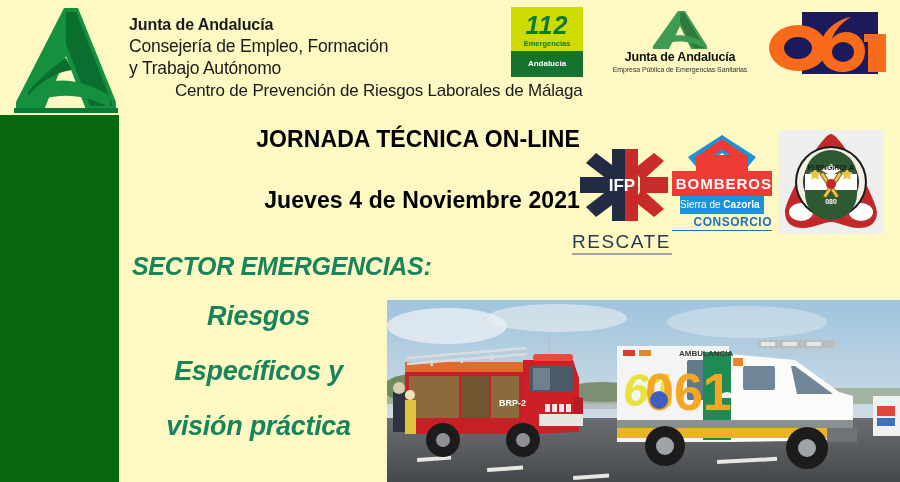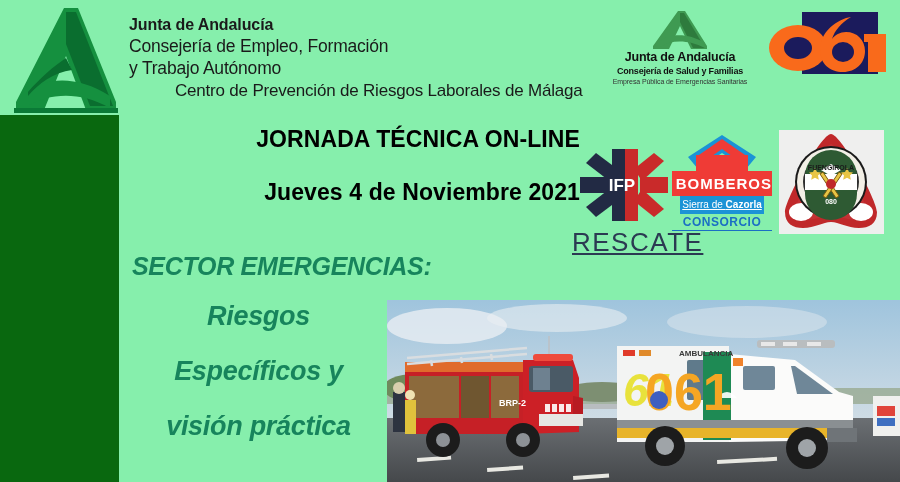--- a/index.html
+++ b/index.html
@@ -5,21 +5,21 @@
   * { box-sizing: border-box; margin: 0; padding: 0; }
   html, body {
     width: 900px; height: 482px;
     background: #ffffff;
     font-family: "Liberation Sans", sans-serif;
     overflow: hidden;
   }
   #poster {
     position: relative;
     width: 900px; height: 482px;
-    background: #86efac;
+    background: #fef9c3;
   }
 
   
   .green-bar {
     position: absolute;
     left: 0; top: 115px;
     width: 119px; height: 367px;
     background: #09680f;
   }
 
@@ -119,43 +119,42 @@
     left: 140px; top: 124px;
     width: 440px;
     text-align: right;
     color: #000000;
   }
   .title-block .jornada {
     font-size: 23px; font-weight: bold; letter-spacing: 0.1px;
     line-height: 30px;
   }
   .title-block .fecha {
-    margin-top: 23px;
+    margin-top: 31px;
     font-size: 23px; font-weight: bold; letter-spacing: 0.1px;
     line-height: 31px;
   }
   .title-block .hora {
     font-size: 23px; font-weight: bold; letter-spacing: 0.1px;
     line-height: 31px;
   }
 
   
   .logo-rescate {
     position: absolute;
     left: 572px; top: 143px;
     width: 100px; height: 112px;
   }
   .logo-rescate .word {
     position: absolute;
     left: 0; bottom: 0; width: 100%;
-    font-size: 26px; color: #2b3a52; letter-spacing: 1.5px;
+    font-size: 19px; color: #2b3a52; letter-spacing: 1.5px;
     font-family: "Liberation Sans", sans-serif;
-    border-bottom: 2px solid #0f766e;
+    border-bottom: 2px solid #a3a3a3;
     line-height: 22px;
-    text-decoration: underline;
   }
 
   
   .logo-bomberos {
     position: absolute;
     left: 672px; top: 135px;
     width: 100px; height: 100px;
   }
   .logo-bomberos .diamond-wrap {
     position: absolute; left: 14px; top: 0; width: 72px; height: 44px;
@@ -167,28 +166,27 @@
     color: #ffffff;
     font-size: 15px; font-weight: bold; line-height: 25px;
     text-align: right; letter-spacing: 1px;
   }
   .logo-bomberos .bar-blue {
     position: absolute; left: 8px; top: 61px;
     width: 84px; height: 18px;
     background: #1b93d6;
     color: #ffffff;
     font-size: 10px; line-height: 18px;
-    text-align: center;
-    text-decoration: underline;
+    text-align: left;
   }
   .logo-bomberos .bar-blue b { color: #ffffff; }
   .logo-bomberos .consorcio {
     position: absolute; left: 0; top: 79px; width: 100px;
     color: #1b6fc4; font-size: 12px; font-weight: bold;
-    text-align: center; letter-spacing: 0.5px; line-height: 16px;
+    text-align: right; letter-spacing: 0.5px; line-height: 16px;
     border-bottom: 1px solid #1b6fc4;
   }
 
   
   .logo-fuengirola {
     position: absolute;
     left: 779px; top: 130px;
     width: 105px; height: 104px;
     background: #efefee;
   }
@@ -241,31 +239,35 @@
   </div>
   <div class="emblem-rule"></div>
 
   <div class="header-text">
     <div class="l1">Junta de Andalucía</div>
     <div class="l2">Consejería de Empleo, Formación</div>
     <div class="l3">y Trabajo Autónomo</div>
     <div class="l4">Centro de Prevención de Riesgos Laborales de Málaga</div>
   </div>
 
+  <div class="logo-112">
+    <span class="num">112</span>
+    <span class="sub">Emergencias</span>
+    <div class="band">Andalucía</div>
+  </div>
 
   <div class="logo-salud">
     <div class="mark">
       <svg width="58" height="40" viewBox="0 0 58 40">
         <path d="M27 1 L34 1 L56 36 L56 39 L40 39 L29 16 L18 39 L2 39 L2 36 Z" fill="#3f9a52"></path>
         <path d="M29 3 L33 3 L54 38 L42 38 L29 12 Z" fill="#2e7b3d"></path>
         <path d="M9 31 C18 24 36 22 54 33 L54 38 C36 29 20 30 9 37 Z" fill="#3f9a52"></path>
       </svg>
     </div>
     <div class="t1">Junta de Andalucía</div>
-    <div class="t2">Consejería de Salud y Familias</div>
     <div class="t3">Empresa Pública de Emergencias Sanitarias</div>
   </div>
 
   <div class="logo-061">
     <svg width="124" height="64" viewBox="0 0 124 64">
       <rect x="34" y="0" width="76" height="62" fill="#1b1b5c"></rect>
       <g fill="#f96a1b">
         <ellipse cx="30" cy="36" rx="29" ry="23"></ellipse>
         <path d="M78 6 C62 12 52 24 52 38 C52 52 62 60 75 60 C88 60 97 51 97 39 C97 28 89 20 78 20 C72 20 67 23 64 27 C67 18 73 11 83 5 Z"></path>
         <rect x="100" y="22" width="18" height="38"></rect>

